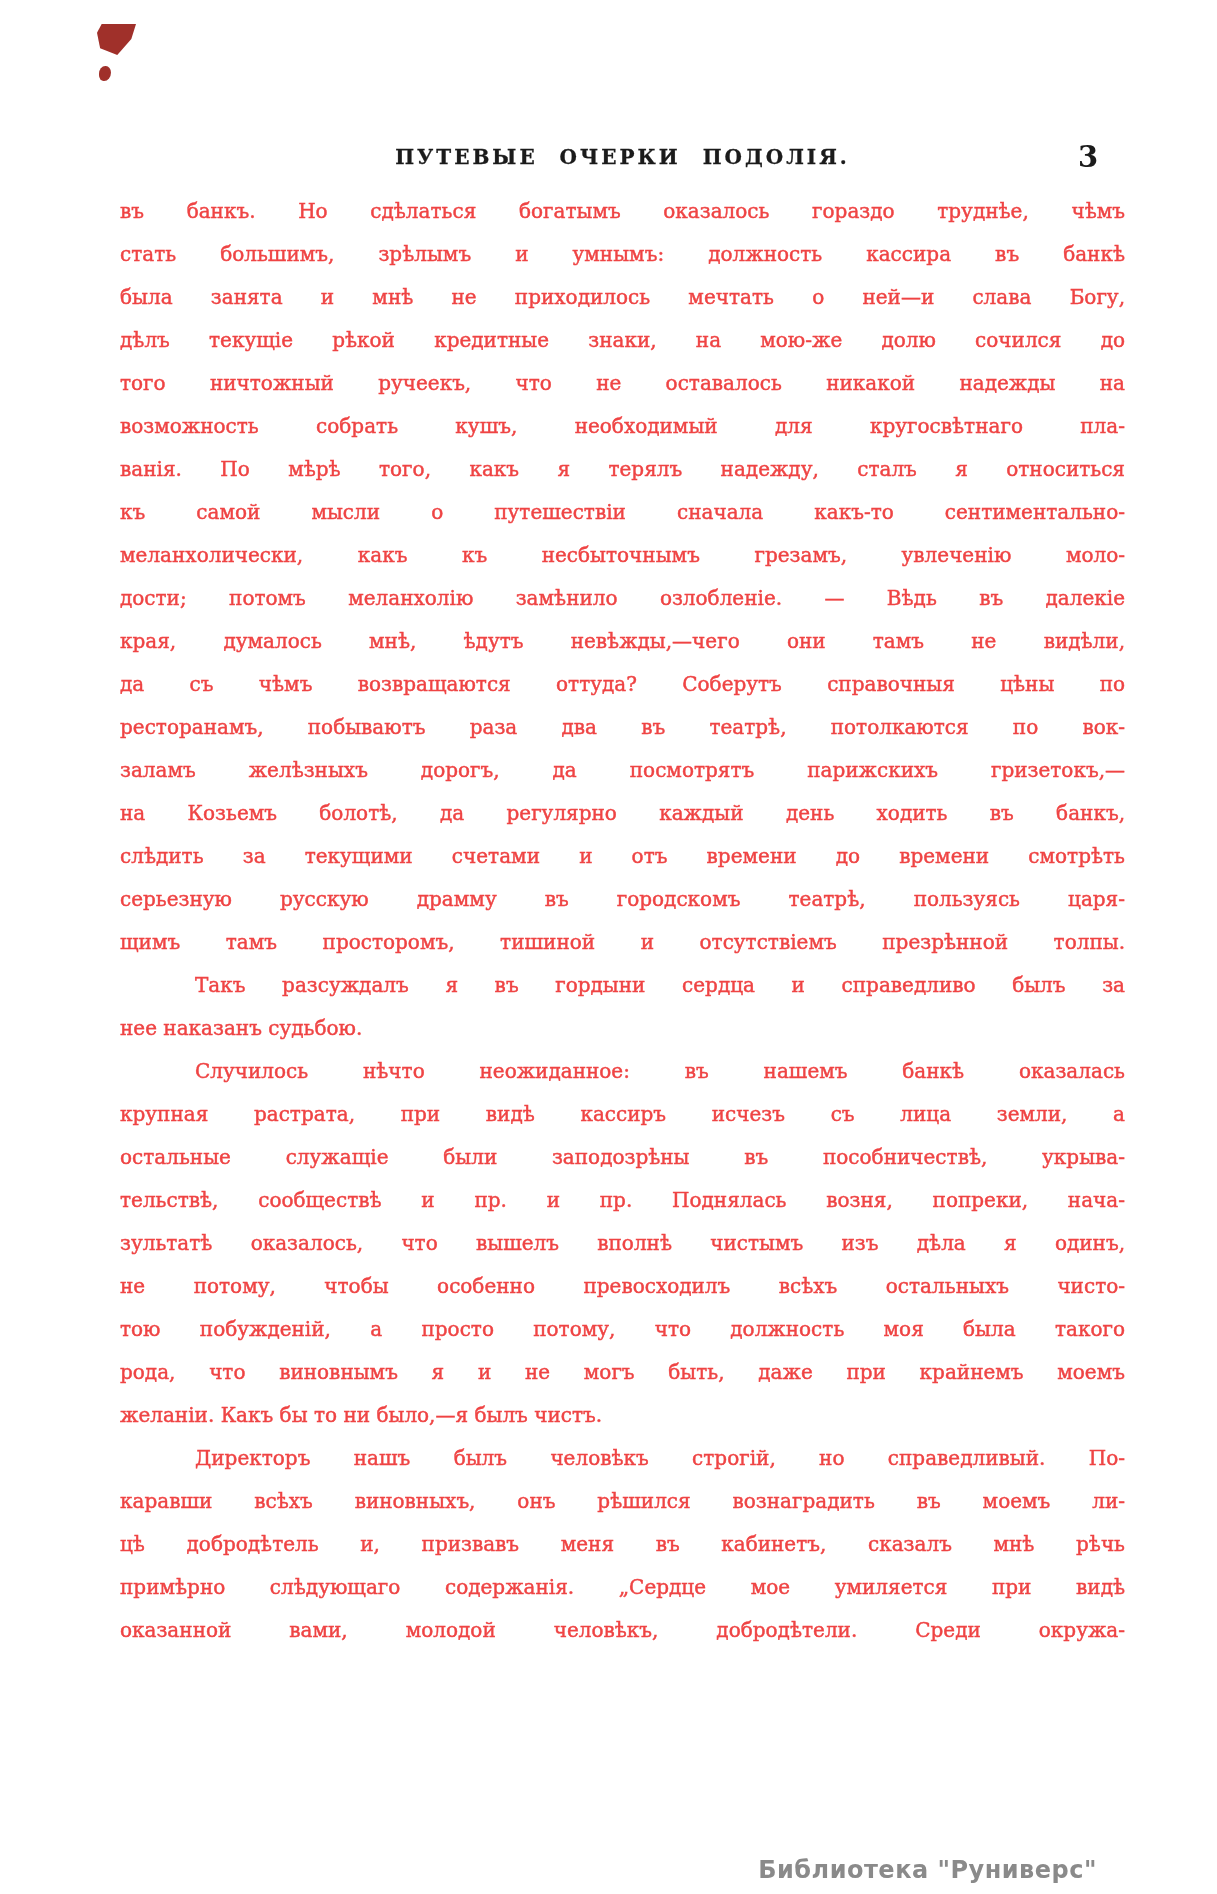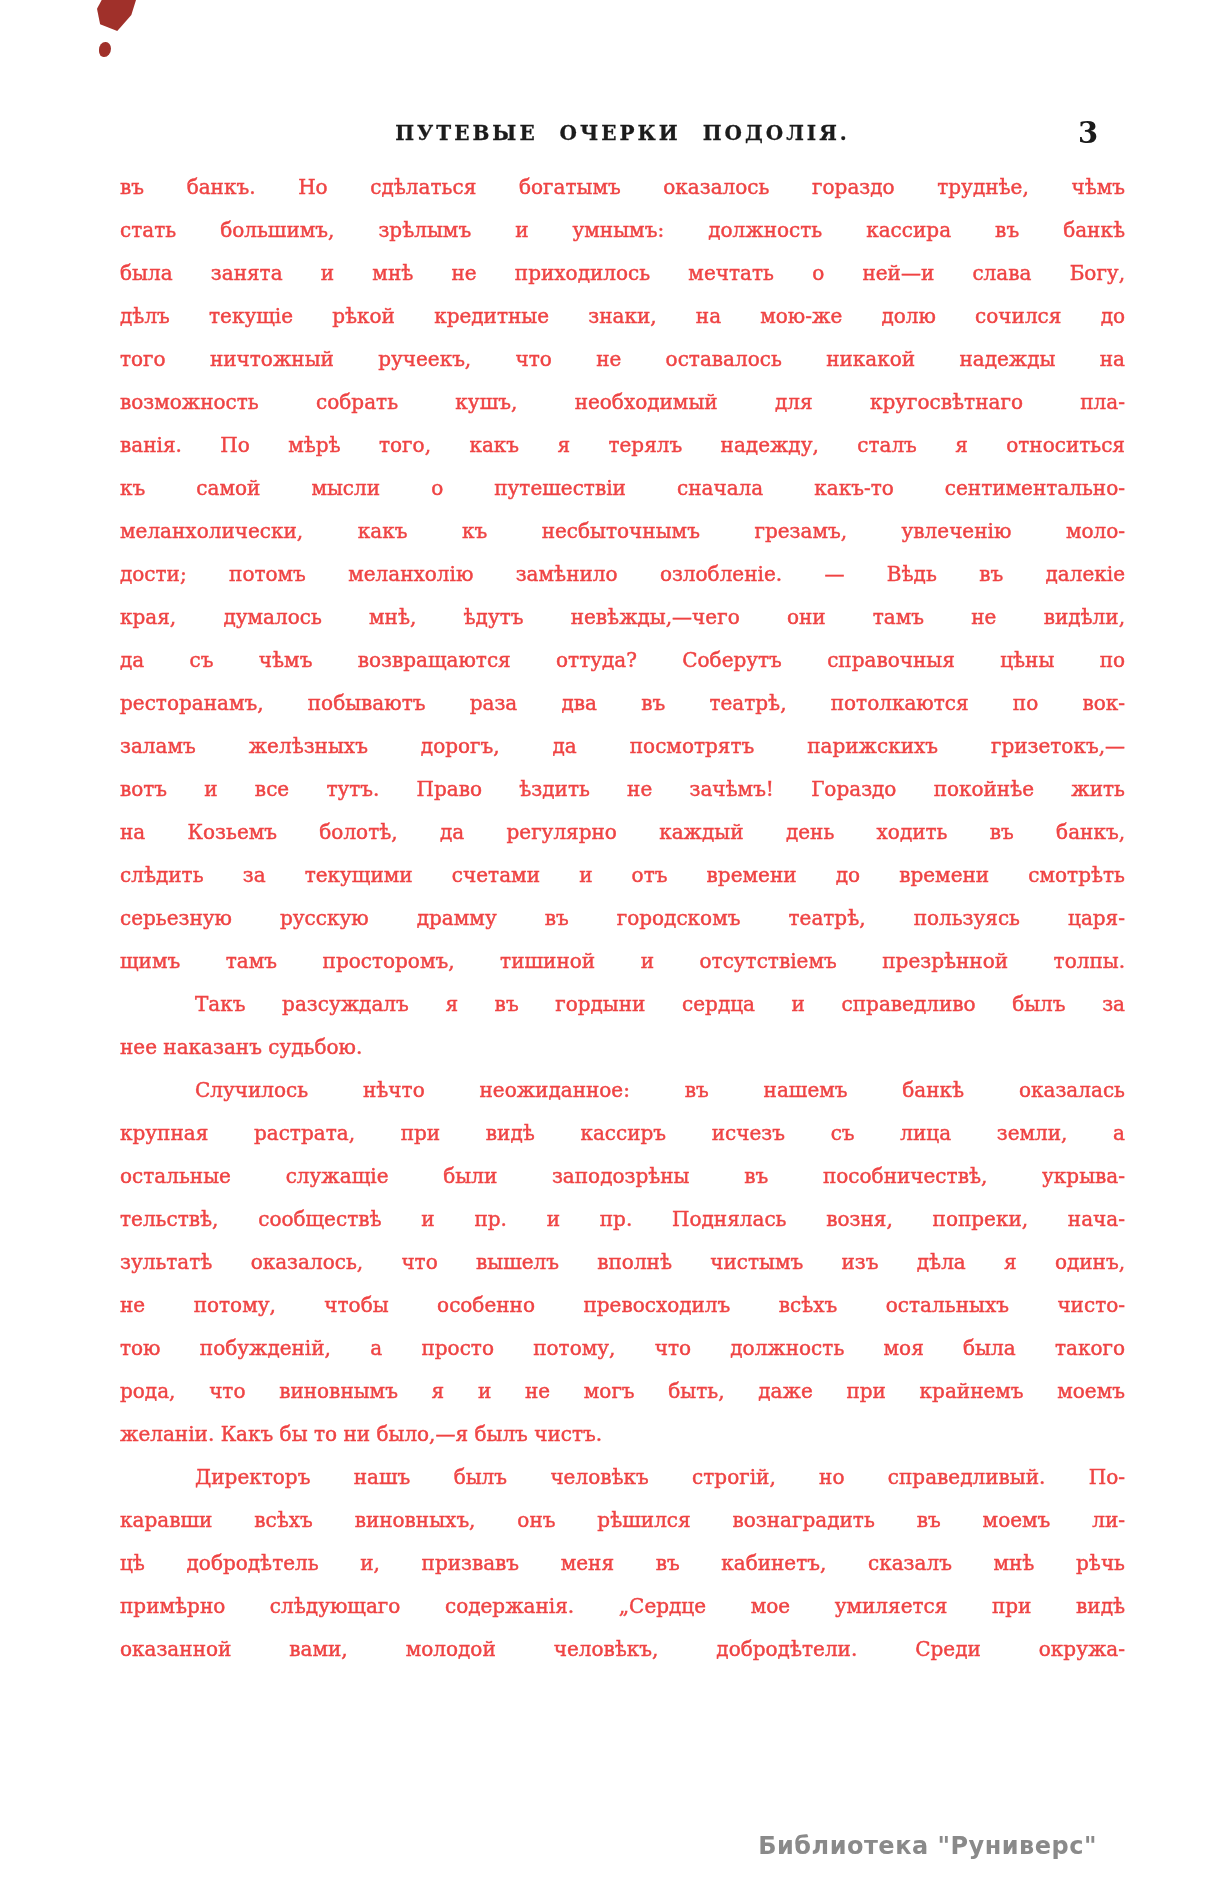--- a/index.html
+++ b/index.html
@@ -3,21 +3,21 @@
 <meta charset="utf-8">
 <style>
   html, body { margin: 0; padding: 0; }
   body {
     width: 1217px; height: 1894px;
     background: #ffffff;
     position: relative;
     font-family: "DejaVu Serif", serif;
     overflow: hidden;
   }
-  .page { position: absolute; inset: 0; }
+  .page { position: absolute; inset: 0; margin-top: 24px; }
 
   
   .stamp-a {
     position: absolute; left: 97px; top: 0; width: 39px; height: 31px;
     clip-path: polygon(12% 0, 100% 0, 88% 48%, 52% 100%, 8% 78%, 0 28%);
   }
   .stamp-b {
     position: absolute; left: 99px; top: 42px; width: 12px; height: 15px;
     border-radius: 55% 45% 60% 40%;
   }
@@ -81,21 +81,20 @@
         <div class="line">того ничтожный ручеекъ, что не оставалось никакой надежды на</div>
         <div class="line">возможность собрать кушъ, необходимый для кругосвѣтнаго пла-</div>
         <div class="line">ванія. По мѣрѣ того, какъ я терялъ надежду, сталъ я относиться</div>
         <div class="line">къ самой мысли о путешествіи сначала какъ-то сентиментально-</div>
         <div class="line">меланхолически, какъ къ несбыточнымъ грезамъ, увлеченію моло-</div>
         <div class="line">дости; потомъ меланхолію замѣнило озлобленіе. — Вѣдь въ далекіе</div>
         <div class="line">края, думалось мнѣ, ѣдутъ невѣжды,—чего они тамъ не видѣли,</div>
         <div class="line">да съ чѣмъ возвращаются оттуда? Соберутъ справочныя цѣны по</div>
         <div class="line">ресторанамъ, побываютъ раза два въ театрѣ, потолкаются по вок-</div>
         <div class="line">заламъ желѣзныхъ дорогъ, да посмотрятъ парижскихъ гризетокъ,—</div>
-        <div class="line">вотъ и все тутъ. Право ѣздить не зачѣмъ! Гораздо покойнѣе жить</div>
         <div class="line">на Козьемъ болотѣ, да регулярно каждый день ходить въ банкъ,</div>
         <div class="line">слѣдить за текущими счетами и отъ времени до времени смотрѣть</div>
         <div class="line">серьезную русскую драмму въ городскомъ театрѣ, пользуясь царя-</div>
         <div class="line">щимъ тамъ просторомъ, тишиной и отсутствіемъ презрѣнной толпы.</div>
         <div class="line indent">Такъ разсуждалъ я въ гордыни сердца и справедливо былъ за</div>
         <div class="line short">нее наказанъ судьбою.</div>
         <div class="line indent">Случилось нѣчто неожиданное: въ нашемъ банкѣ оказалась</div>
         <div class="line">крупная растрата, при видѣ кассиръ исчезъ съ лица земли, а</div>
         <div class="line">остальные служащіе были заподозрѣны въ пособничествѣ, укрыва-</div>
         <div class="line">тельствѣ, сообществѣ и пр. и пр. Поднялась возня, попреки, нача-</div>

